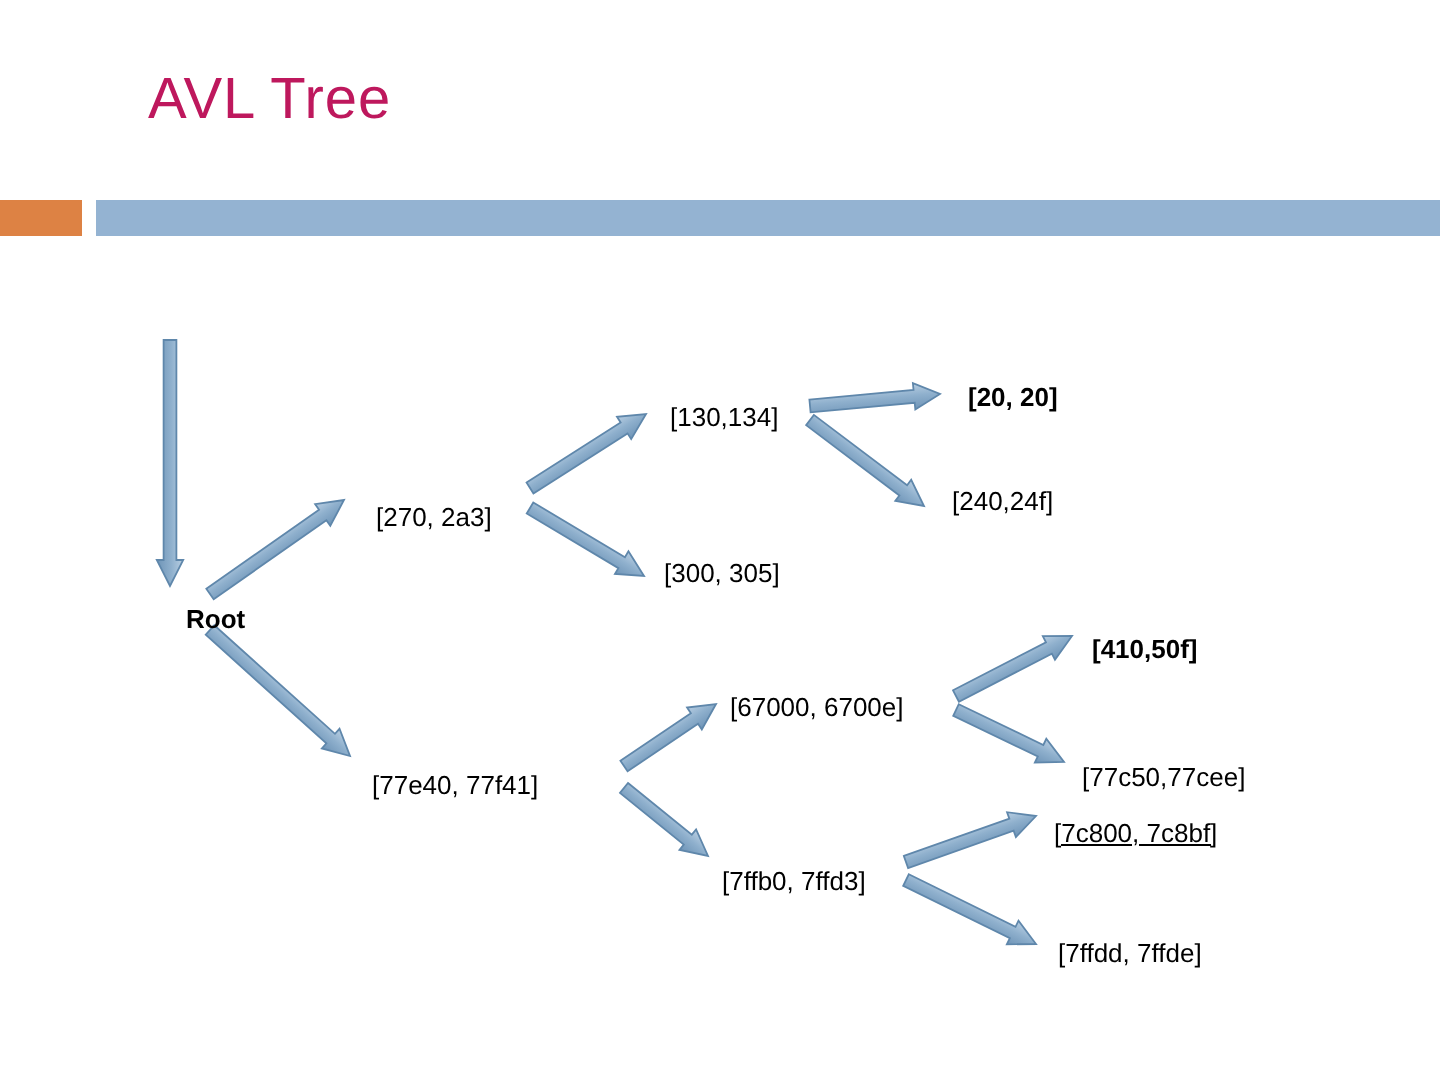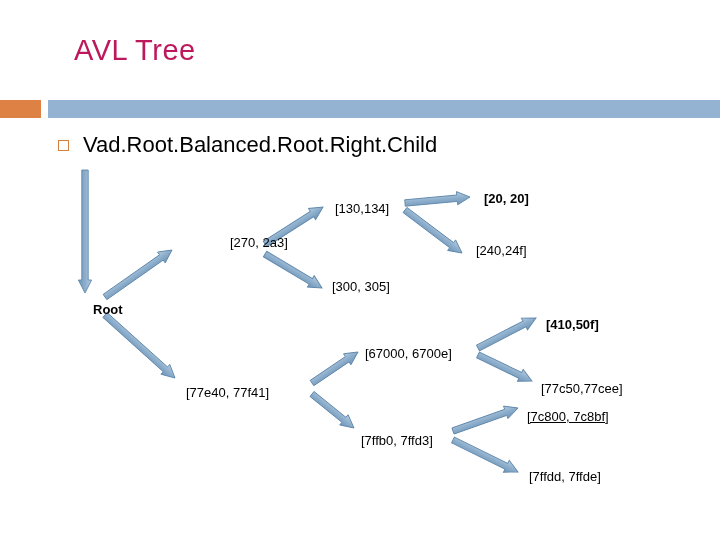--- a/index.html
+++ b/index.html
@@ -97,24 +97,20 @@
 </head>
 <body>
 
 <div id="slide">
 
   <div id="slide-title">AVL Tree</div>
 
   <div class="rule-orange"></div>
   <div class="rule-blue"></div>
 
-  <div class="bullet-row">
-    <span class="bullet-marker"></span>
-    <span class="bullet-text">Vad.Root.Balanced.Root.Right.Child</span>
-  </div>
 
   <svg id="arrow-layer" viewBox="0 0 720 540" xmlns="http://www.w3.org/2000/svg">
     <defs>
       <linearGradient id="shaftGrad" x1="0" y1="0" x2="0" y2="1">
         <stop offset="0%" stop-color="#b8cee2"></stop>
         <stop offset="45%" stop-color="#8fb0cd"></stop>
         <stop offset="100%" stop-color="#6e94b7"></stop>
       </linearGradient>
     </defs>
     <g id="edges">
@@ -156,21 +152,21 @@
         </g>
         <g transform="translate(453,440) rotate(26.21137801783153)">
           <polygon points="0,-3.2 59.449982746719826,-3.2 59.449982746719826,-6.6 72.44998274671983,0 59.449982746719826,6.6 59.449982746719826,3.2 0,3.2" fill="url(#shaftGrad)" stroke="#5f87ab" stroke-width="0.9" stroke-linejoin="miter"></polygon>
         </g>
       </g>
   </svg>
 
   <div id="nodes">
       <div class="node root-label" style="left: 66px; top: 303px; padding-left: 27px;">Root</div>
       <div class="node" style="left: 186px; top: 386px;">[77e40, 77f41]</div>
-      <div class="node" style="left: 188px; top: 236px; margin-left: 42px;">[270, 2a3]</div>
+      <div class="node" style="left: 188px; top: 252px;">[270, 2a3]</div>
       <div class="node" style="left: 335px; top: 202px;">[130,134]</div>
       <div class="node" style="left: 332px; top: 280px;">[300, 305]</div>
       <div class="node" style="left: 365px; top: 347px;">[67000, 6700e]</div>
       <div class="node" style="left: 361px; top: 434px;">[7ffb0, 7ffd3]</div>
       <div class="node" style="left: 484px; top: 192px; font-weight: bold;">[20, 20]</div>
       <div class="node" style="left: 476px; top: 244px;">[240,24f]</div>
       <div class="node" style="left: 546px; top: 318px; font-weight: bold;">[410,50f]</div>
       <div class="node" style="left: 541px; top: 382px; text-align: right;">[77c50,77cee]</div>
       <div class="node" style="left: 527px; top: 410px; text-decoration: underline;">[7c800, 7c8bf]</div>
       <div class="node" style="left: 529px; top: 470px;">[7ffdd, 7ffde]</div>

